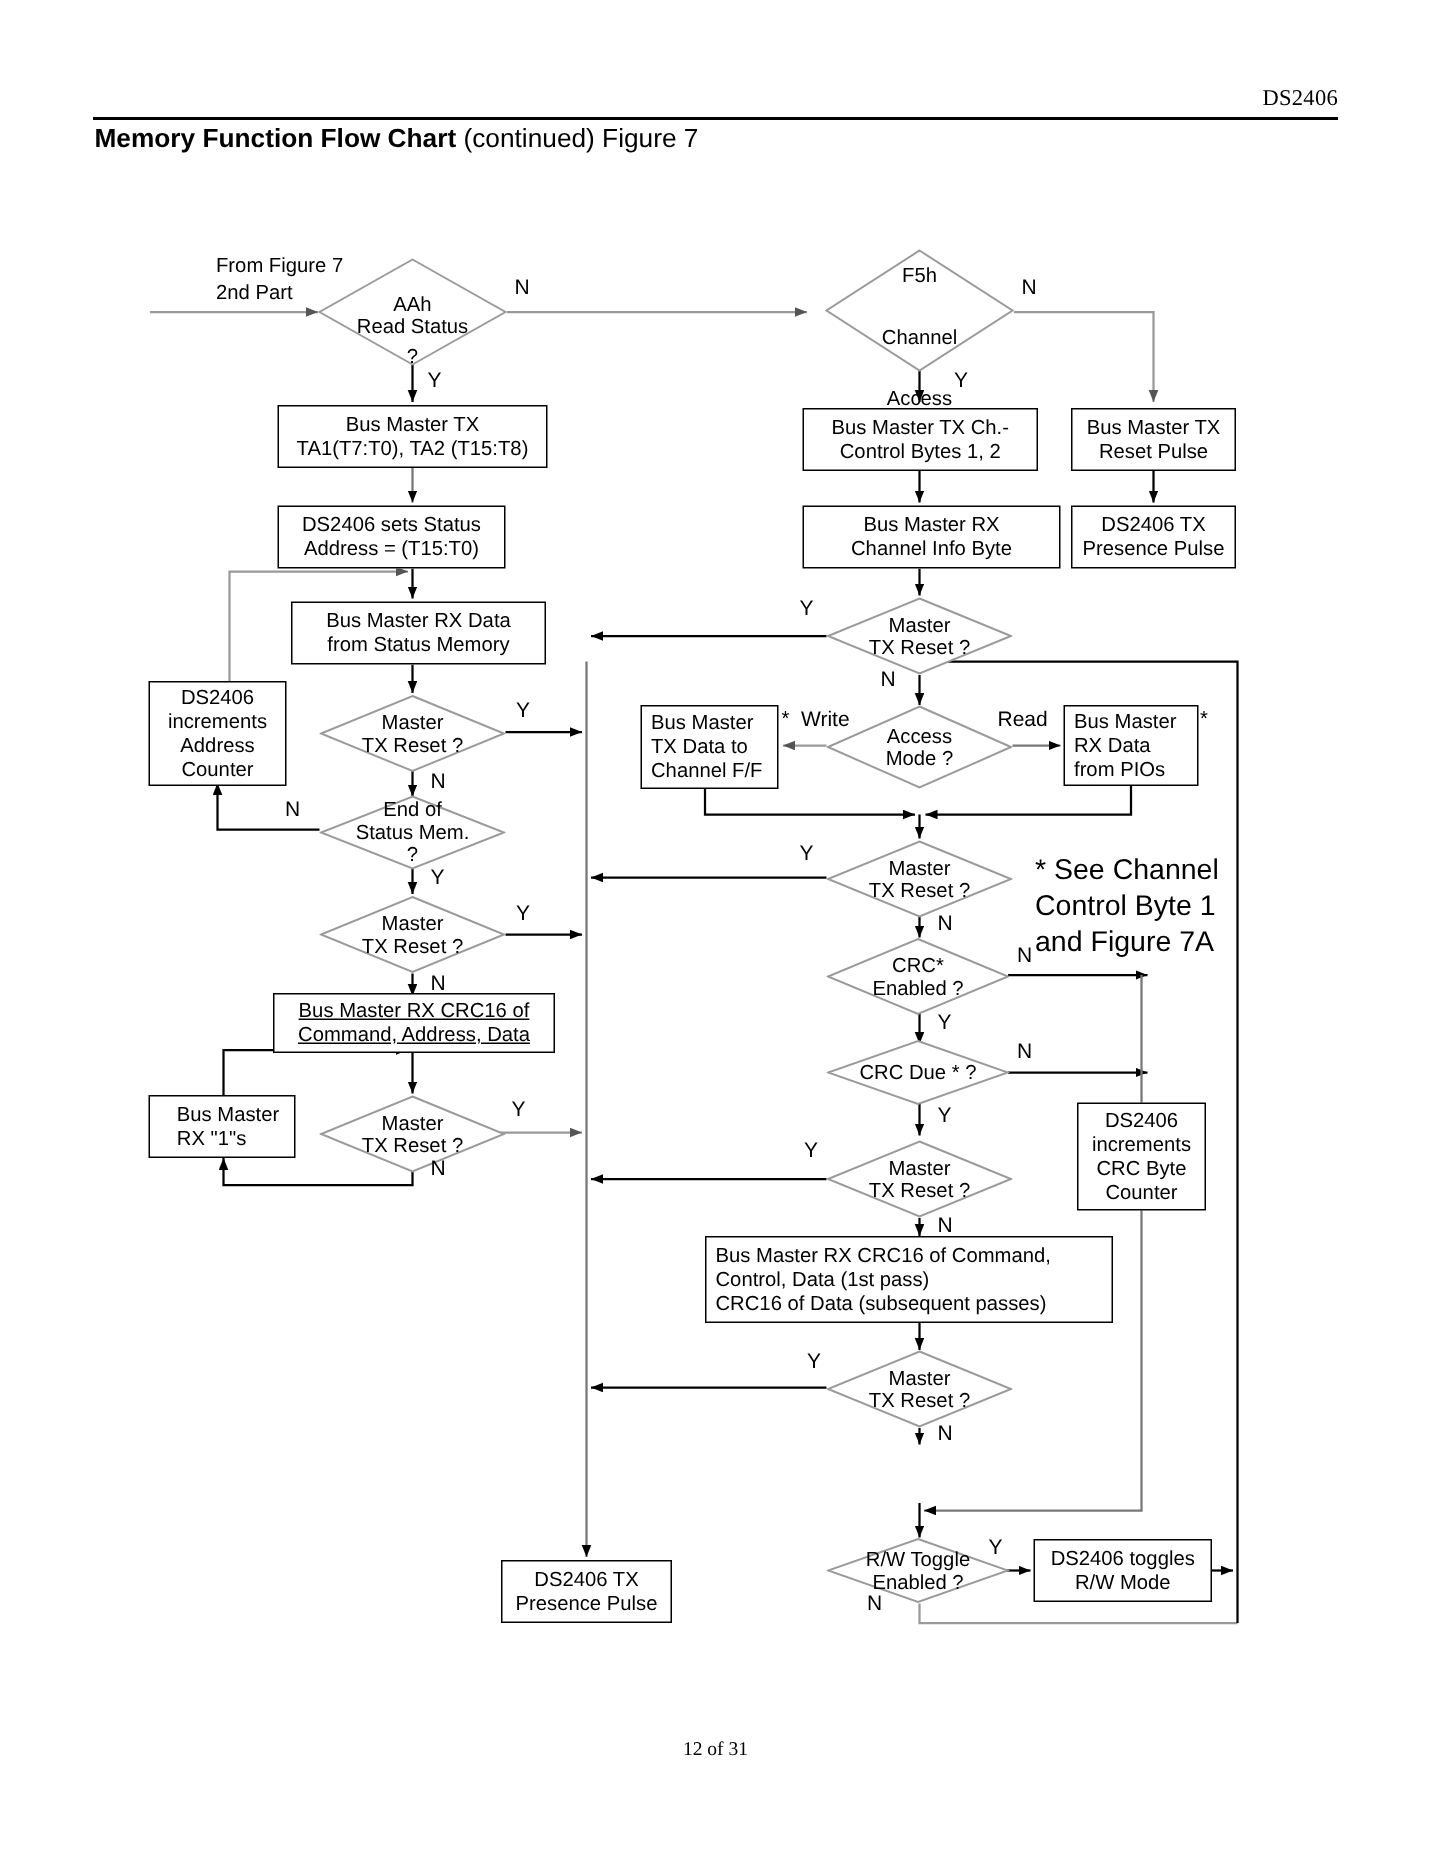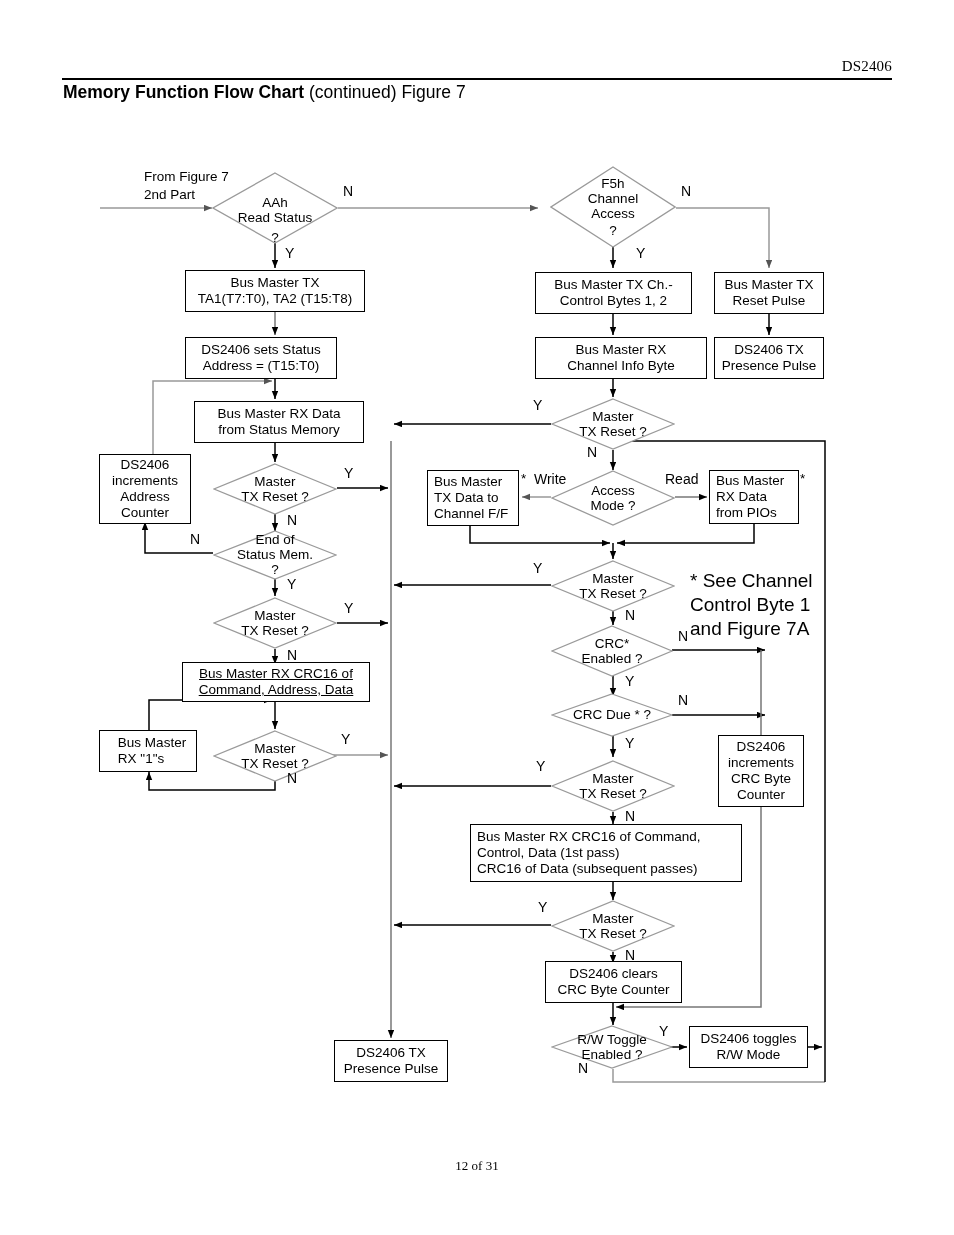--- a/index.html
+++ b/index.html
@@ -166,21 +166,21 @@
         <div style="margin-top:5px;">?</div>
       </div>
     </div>
     <div class="lbl" style="left:343px;top:183px;">N</div>
     <div class="lbl" style="left:285px;top:245px;">Y</div>
 
     <div class="dia" style="left:550px;top:166px;width:126px;height:82px;">
       <svg width="126" height="82" viewBox="0 0 126 82">
           <polygon points="63,1 125,41 63,81 1,41" fill="#fff" stroke="#9a9a9a" stroke-width="1.3"></polygon>
         </svg>
-      <div class="dtext" style="justify-content:flex-start;padding-top:10px;">
+      <div class="dtext" style="justify-content:flex-start;padding-top:10px;gap:26px;">
         <div>F5h</div>
         <div>Channel</div>
         <div>Access</div>
         <div style="margin-top:2px;">?</div>
       </div>
     </div>
     <div class="lbl" style="left:681px;top:183px;">N</div>
     <div class="lbl" style="left:636px;top:245px;">Y</div>
 
     <div class="box" style="left:185px;top:270px;width:180px;height:42px;">
@@ -428,26 +428,20 @@
           <polygon points="62,1 123,26 62,51 1,26" fill="#fff" stroke="#9a9a9a" stroke-width="1.3"></polygon>
         </svg>
       <div class="dtext">
         <div>Master</div>
         <div>TX Reset ?</div>
       </div>
     </div>
     <div class="lbl" style="left:538px;top:899px;">Y</div>
     <div class="lbl" style="left:625px;top:947px;">N</div>
 
-    <div class="box" style="left:545px;top:961px;width:137px;height:42px;">
-      <div>
-        <div>DS2406 clears</div>
-        <div>CRC Byte Counter</div>
-      </div>
-    </div>
 
     <div class="dia" style="left:551px;top:1025px;width:122px;height:44px;">
       <svg width="122" height="44" viewBox="0 0 122 44">
           <polygon points="61,1 121,22 61,43 1,22" fill="#fff" stroke="#9a9a9a" stroke-width="1.3"></polygon>
         </svg>
       <div class="dtext">
         <div>R/W Toggle</div>
         <div>Enabled ?</div>
       </div>
     </div>

